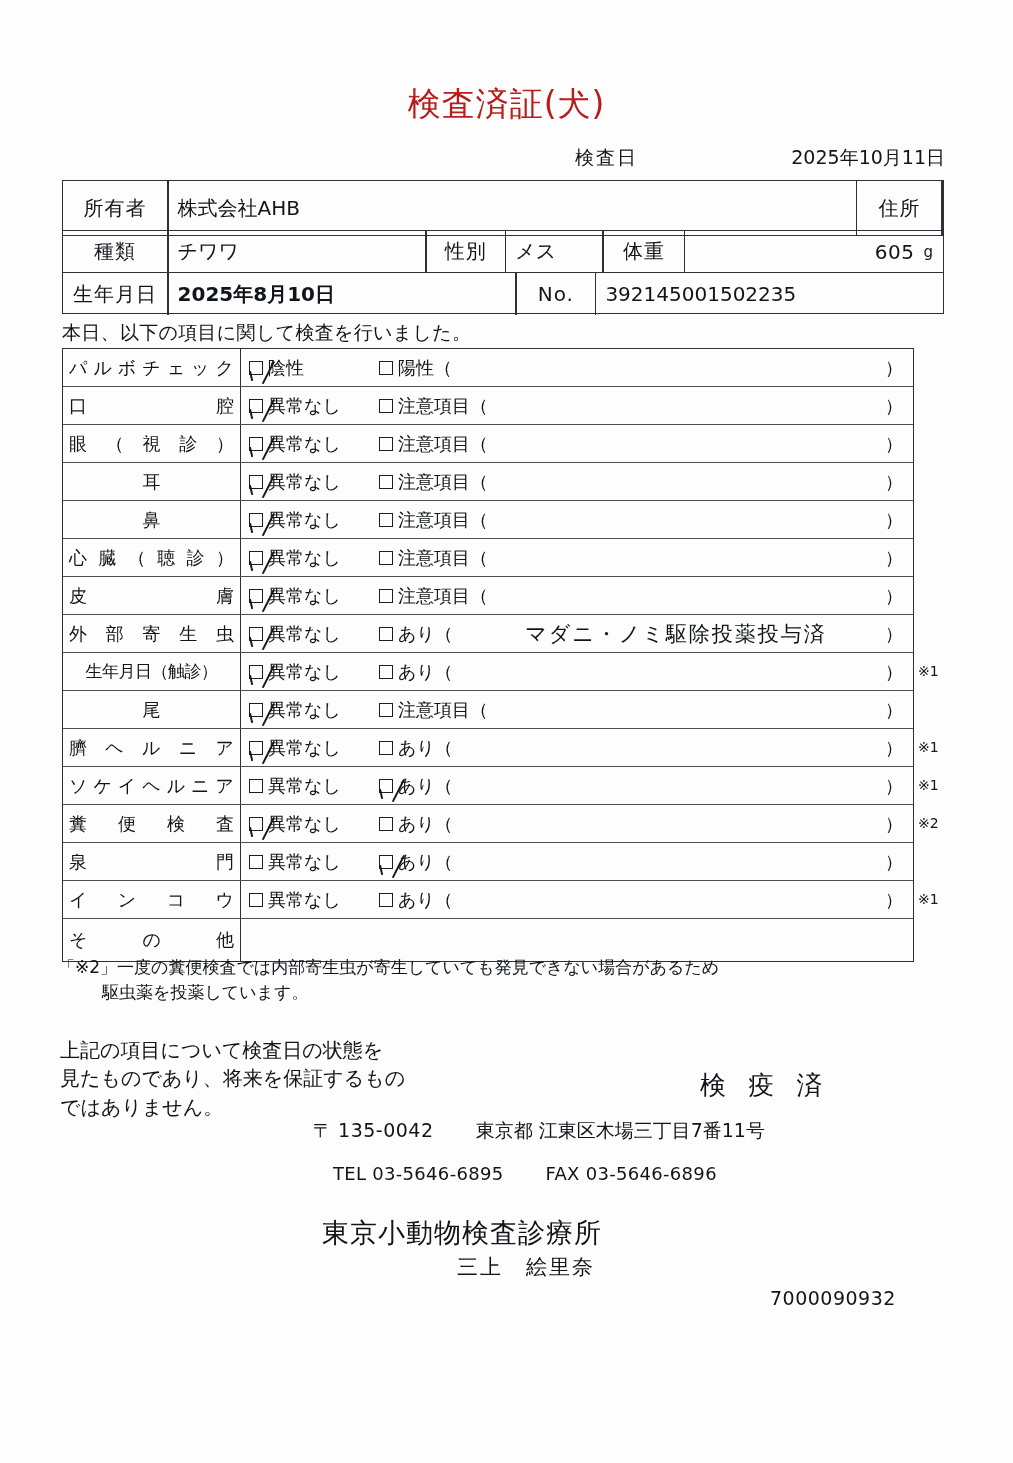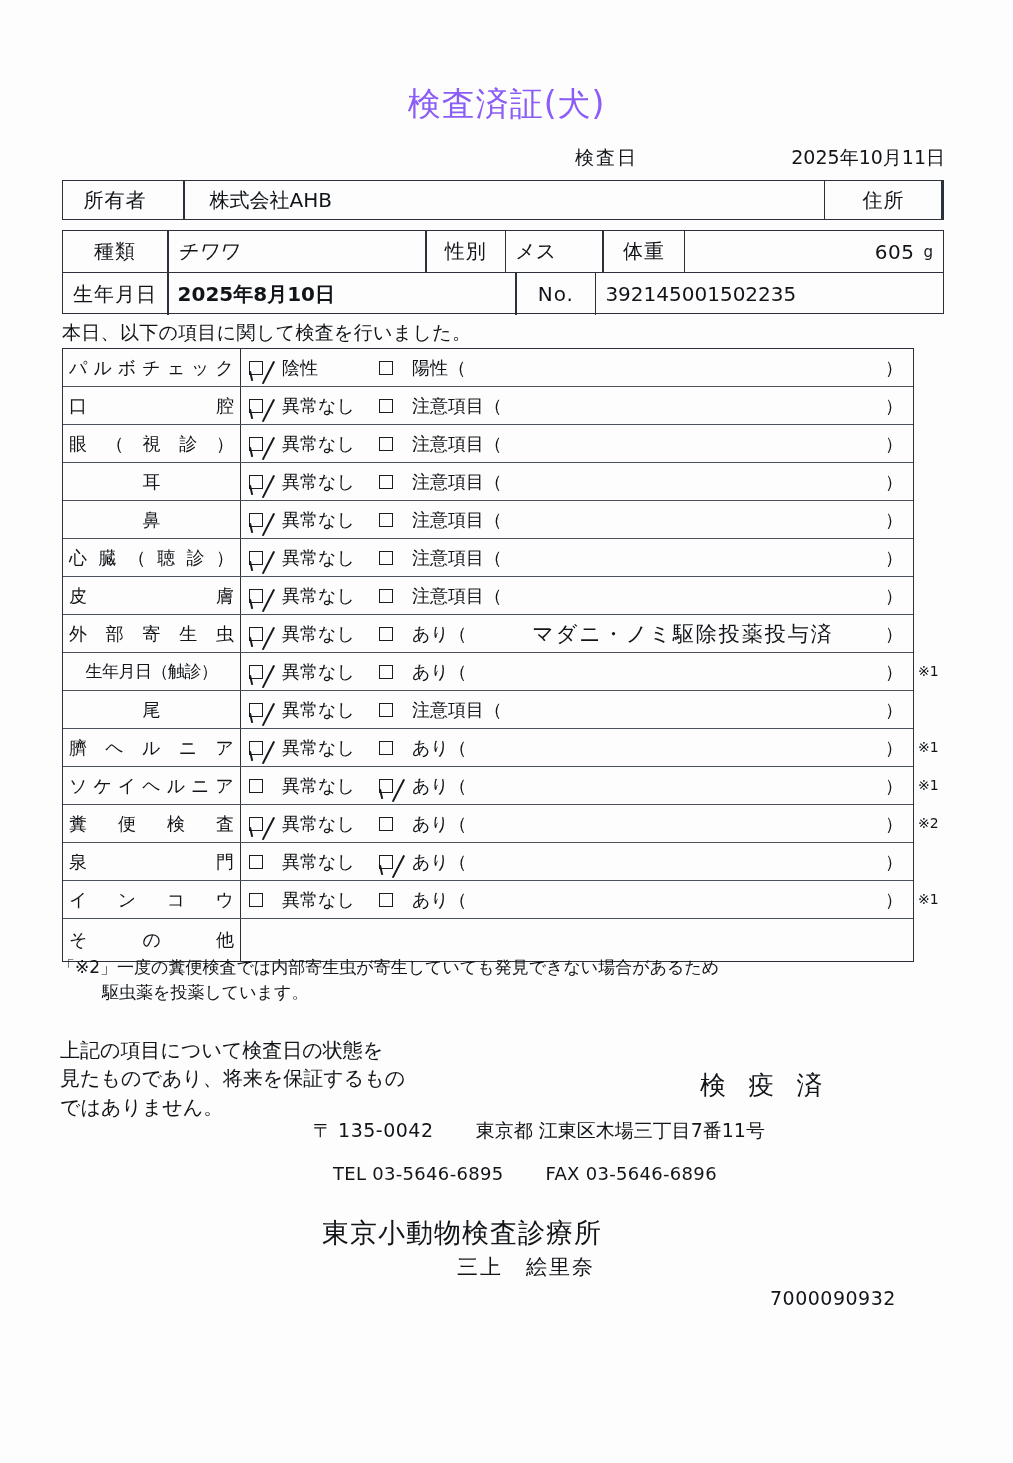--- a/index.html
+++ b/index.html
@@ -21,21 +21,21 @@
   
   .title {
     position: absolute;
     top: 82px;
     left: 0;
     width: 1013px;
     text-align: center;
     font-size: 33px;
     letter-spacing: 1px;
     font-weight: 500;
-    color: #8b5cf6;
+    color: #b91c1c;
   }
 
   
   .examdate-row {
     position: absolute;
     top: 145px;
     left: 575px;
     width: 370px;
     display: flex;
     justify-content: space-between;
@@ -44,25 +44,24 @@
   }
   .examdate-label { letter-spacing: 2px; }
   .examdate-value { letter-spacing: 0px; }
 
   
   .owner-box {
     position: absolute;
     top: 180px;
     left: 62px;
     width: 882px;
-    height: 40px;
+    height: 56px;
     border: 1.6px solid #2c3038;
     display: flex;
     align-items: stretch;
-    gap: 16px;
   }
   .owner-box .cell { display: flex; align-items: center; height: 100%; }
   .lbl {
     justify-content: center;
     font-size: 20px;
     letter-spacing: 1px;
   }
   .val {
     padding-left: 9px;
     font-size: 20px;
@@ -85,21 +84,21 @@
   }
   .info-row {
     display: flex;
     height: 42px;
     align-items: stretch;
   }
   .info-row.first { border-bottom: 1.6px solid #2c3038; }
   .info-row .cell { display: flex; align-items: center; height: 100%; }
 
   .ib-c1 { width: 104px; }
-  .ib-c2 { flex: 1; font-style: italic; }
+  .ib-c2 { flex: 1; }
   .ib-c3 { width: 78px; }
   .ib-c4 { width: 96px; }
   .ib-c5 { width: 80px; }
   .ib-c6 { flex: 1; justify-content: flex-end; padding-right: 10px; }
 
   .nb-c1 { width: 104px; }
   .nb-c2 { flex: 1; font-weight: bold; }
   .nb-c3 { width: 78px; }
   .nb-c4 { flex: 1; }
 
@@ -152,21 +151,20 @@
     display: flex;
     align-items: center;
     position: relative;
     padding-left: 8px;
   }
   .opt {
     display: flex;
     align-items: center;
     position: relative;
     font-size: 18px;
-    gap: 14px;
   }
   .opt1 { width: 130px; }
   .box {
     display: inline-block;
     width: 14px;
     height: 14px;
     border: 1.7px solid #1a1d22;
     margin-right: 5px;
     position: relative;
     flex: 0 0 auto;

